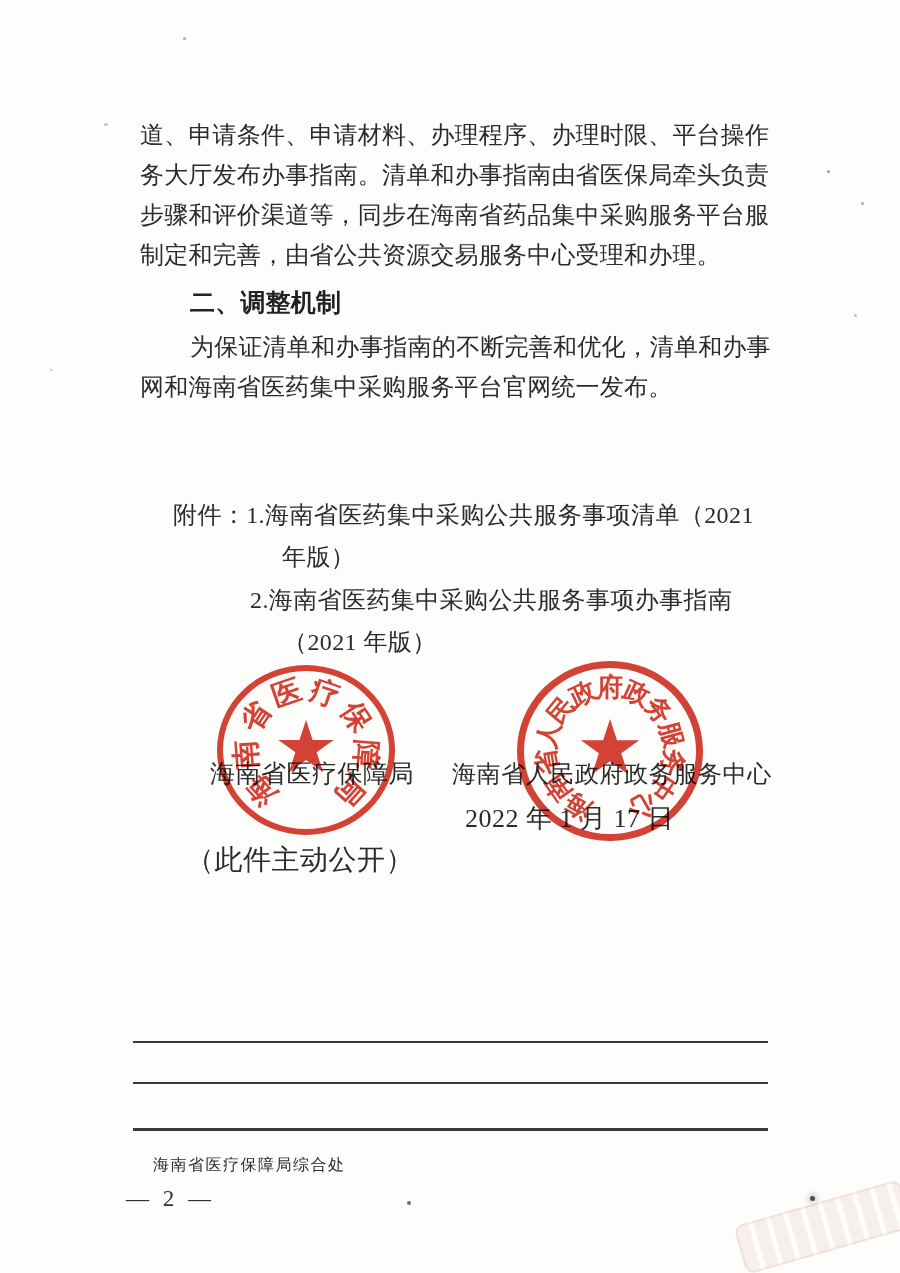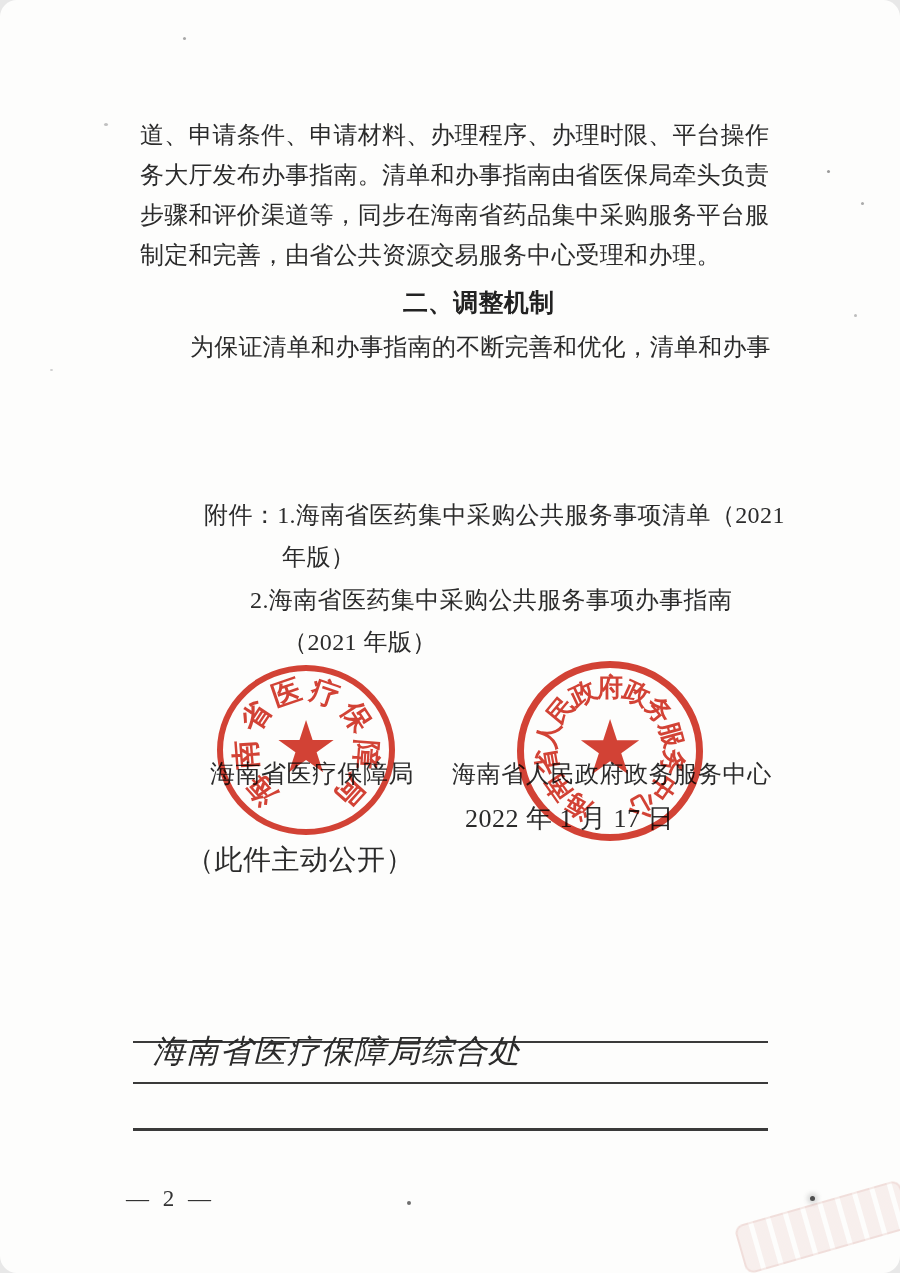--- a/index.html
+++ b/index.html
@@ -1,38 +1,37 @@
 <!DOCTYPE html>
 <html><head>
 <meta charset="utf-8">
 <style>
   html,body{margin:0;padding:0;background:#e8e8e8;}
   .page{
     position:relative;width:900px;height:1273px;margin:0 auto;
     background:#fdfdfc;overflow:hidden;
     font-family:"Liberation Serif","DejaVu Serif",serif;
     color:#2b2b2b;
-    border-radius:17px;
   }
   
   .body-text{
     position:absolute;left:140px;top:115px;width:627px;
     font-size:24px;line-height:40px;letter-spacing:.2px;
   }
   .jline{text-align:justify;text-align-last:justify;white-space:nowrap;}
   .lline{text-align:right;text-align-last:left;}
   .indent{padding-left:50px;}
   .heading{
     font-family:"Liberation Sans","DejaVu Sans",sans-serif;
     font-weight:bold;font-size:25px;padding-left:50px;
-    margin-top:7px;margin-bottom:5px;color:#222;text-align:center;
+    margin-top:7px;margin-bottom:5px;color:#222;
   }
   
   .att-line{position:absolute;font-size:24px;line-height:30px;letter-spacing:.4px;white-space:nowrap;}
-  .att1{left:204px;top:500px;}
+  .att1{left:173px;top:500px;}
   .att2{left:282px;top:542px;}
   .att3{left:250px;top:585px;}
   .att4{left:283px;top:627px;}
   
   .sig{position:absolute;white-space:nowrap;}
   .left-org{left:210px;top:757px;font-size:25px;letter-spacing:.5px;}
   .right-org{left:452px;top:758px;font-size:24px;letter-spacing:.6px;}
   .sign-date{left:465px;top:801px;font-size:26px;letter-spacing:.5px;}
   .disclosure{left:186px;top:841px;font-size:28px;letter-spacing:.5px;}
   
@@ -54,21 +53,21 @@
     font-weight:bold;line-height:1;
   }
   .seal-left .arc-text span{font-size:29px;}
   .seal-right .arc-text span{font-size:26px;}
   
   .rule{position:absolute;left:133px;width:635px;background:#3a3a3a;}
   .rule1{top:1041px;height:2px;}
   .rule2{top:1082px;height:2px;}
   .rule3{top:1128px;height:2.5px;}
   .cc-line{position:absolute;left:153px;top:1050px;font-size:24px;letter-spacing:1px;white-space:nowrap;}
-  .issuer{position:absolute;left:153px;top:1030px;font-size:32px;letter-spacing:1.5px;white-space:nowrap;font-style:italic;}
+  .issuer{position:absolute;left:153px;top:1155px;font-size:16px;letter-spacing:1.5px;white-space:nowrap;}
   .print-date{position:absolute;left:506px;top:1096px;font-size:24px;letter-spacing:.5px;white-space:nowrap;}
   
   .page-num{position:absolute;left:126px;top:1186px;font-size:23px;letter-spacing:4px;color:#333;}
   
   .corner-watermark{
     position:absolute;left:737px;top:1202px;width:168px;height:46px;
     border:2px solid rgba(206,130,118,.16);border-radius:9px;
     transform:rotate(-16deg);
     background:repeating-linear-gradient(90deg,
       rgba(200,118,106,.10) 0 13px,rgba(200,118,106,0) 13px 18px);
@@ -89,20 +88,21 @@
 
 <div class="page">
 
   <div class="body-text">
     <div class="jline">道、申请条件、申请材料、办理程序、办理时限、平台操作</div>
     <div class="jline">务大厅发布办事指南。清单和办事指南由省医保局牵头负责</div>
     <div class="jline">步骤和评价渠道等，同步在海南省药品集中采购服务平台服</div>
     <div class="lline">制定和完善，由省公共资源交易服务中心受理和办理。</div>
     <div class="heading">二、调整机制</div>
     <div class="jline indent">为保证清单和办事指南的不断完善和优化，清单和办事</div>
+    <div class="lline">网和海南省医药集中采购服务平台官网统一发布。</div>
   </div>
 
   <div>
     <div class="att-line att1">附件：1.海南省医药集中采购公共服务事项清单（2021</div>
     <div class="att-line att2">年版）</div>
     <div class="att-line att3">2.海南省医药集中采购公共服务事项办事指南</div>
     <div class="att-line att4">（2021 年版）</div>
   </div>
 
   <div class="sig right-org">海南省人民政府政务服务中心</div>

